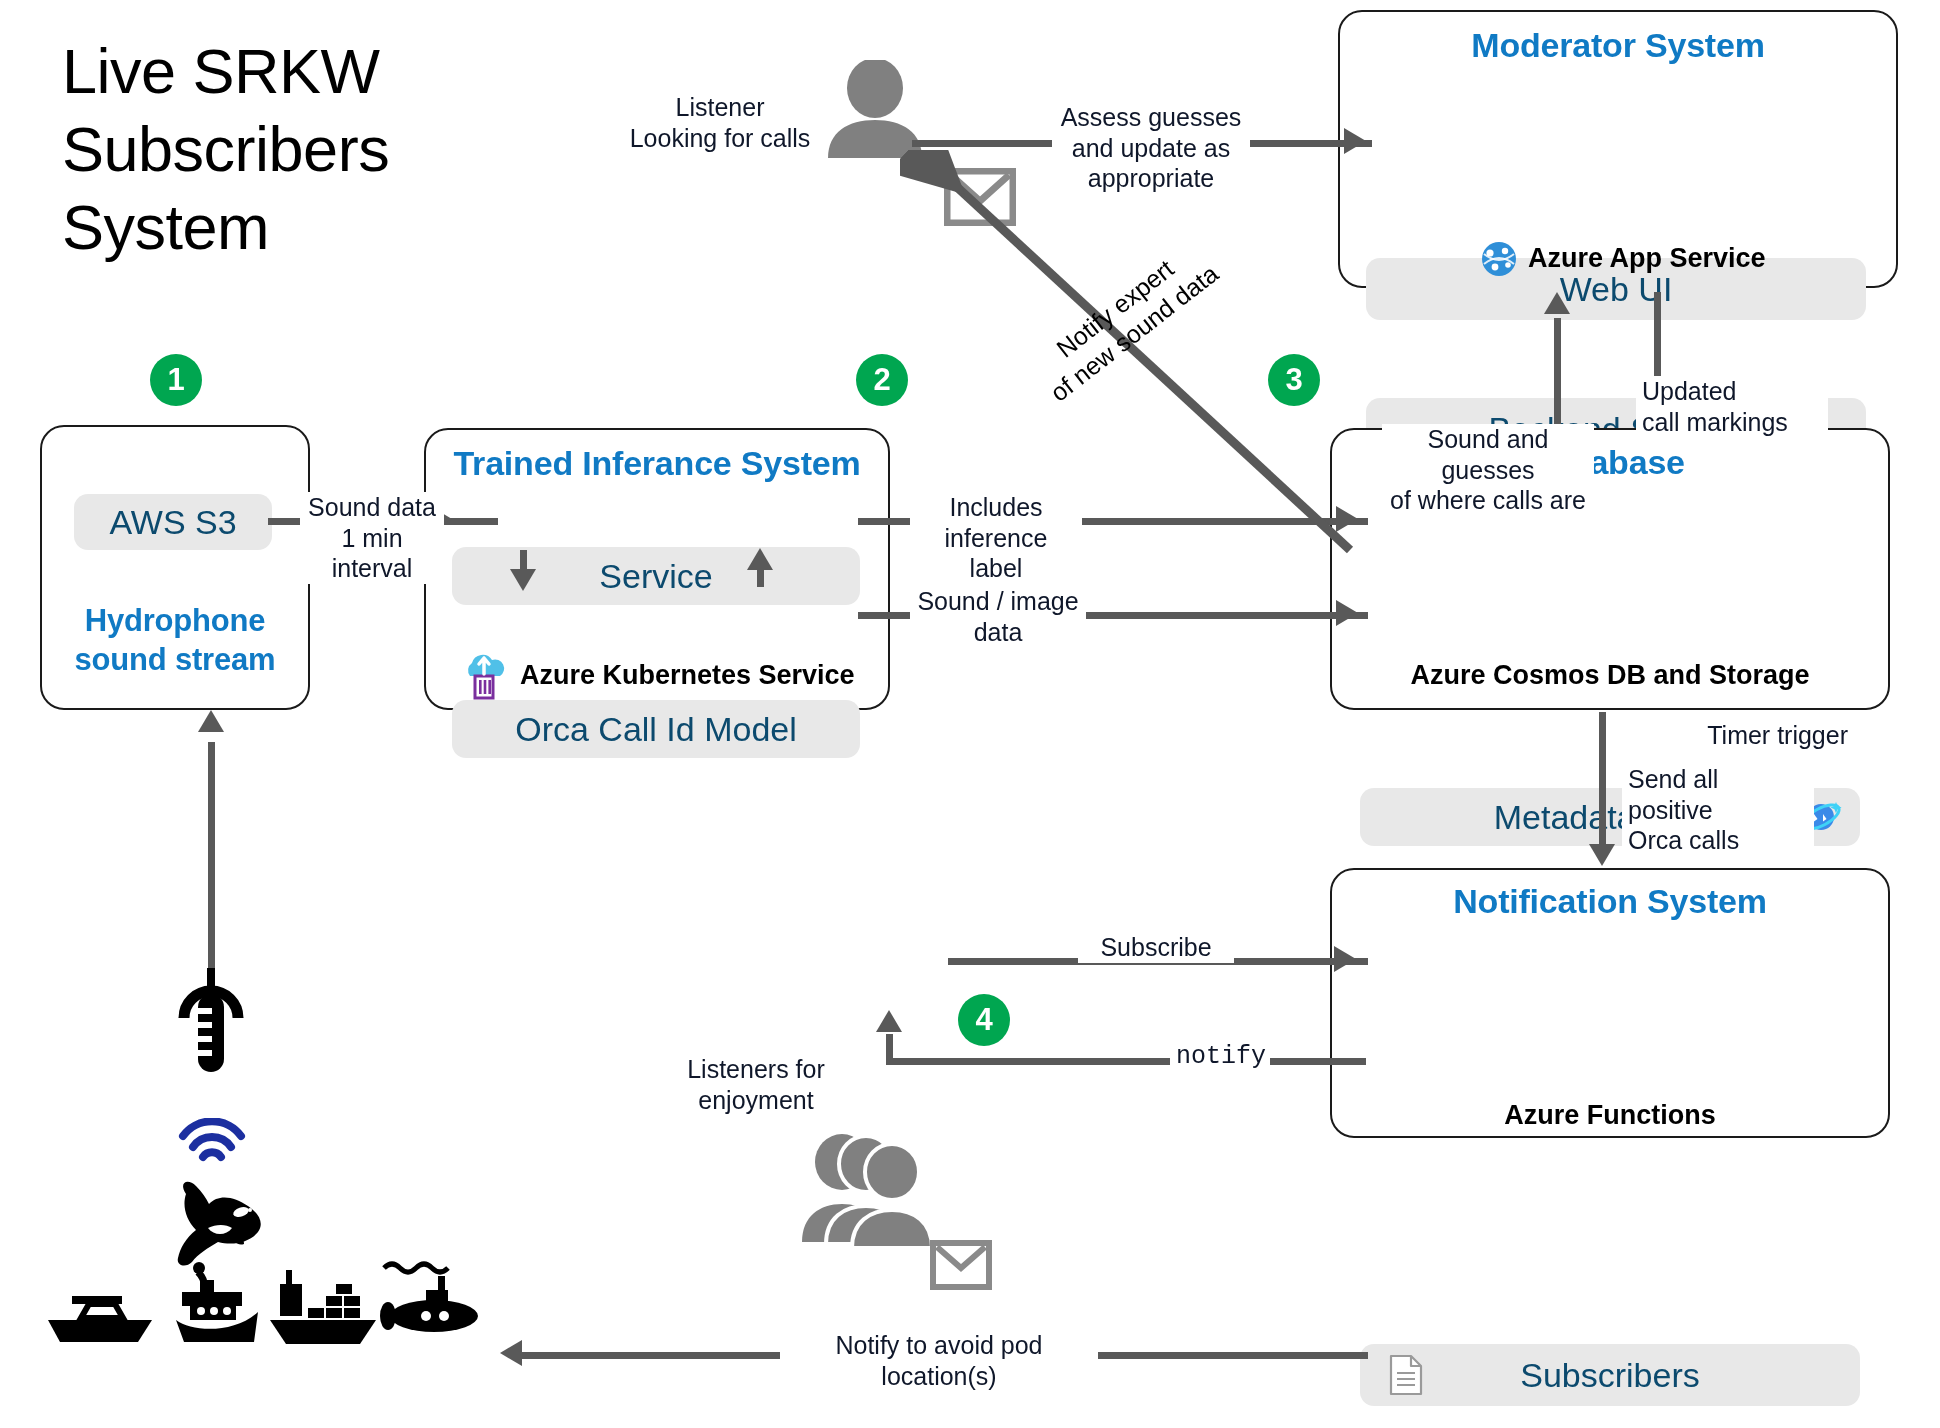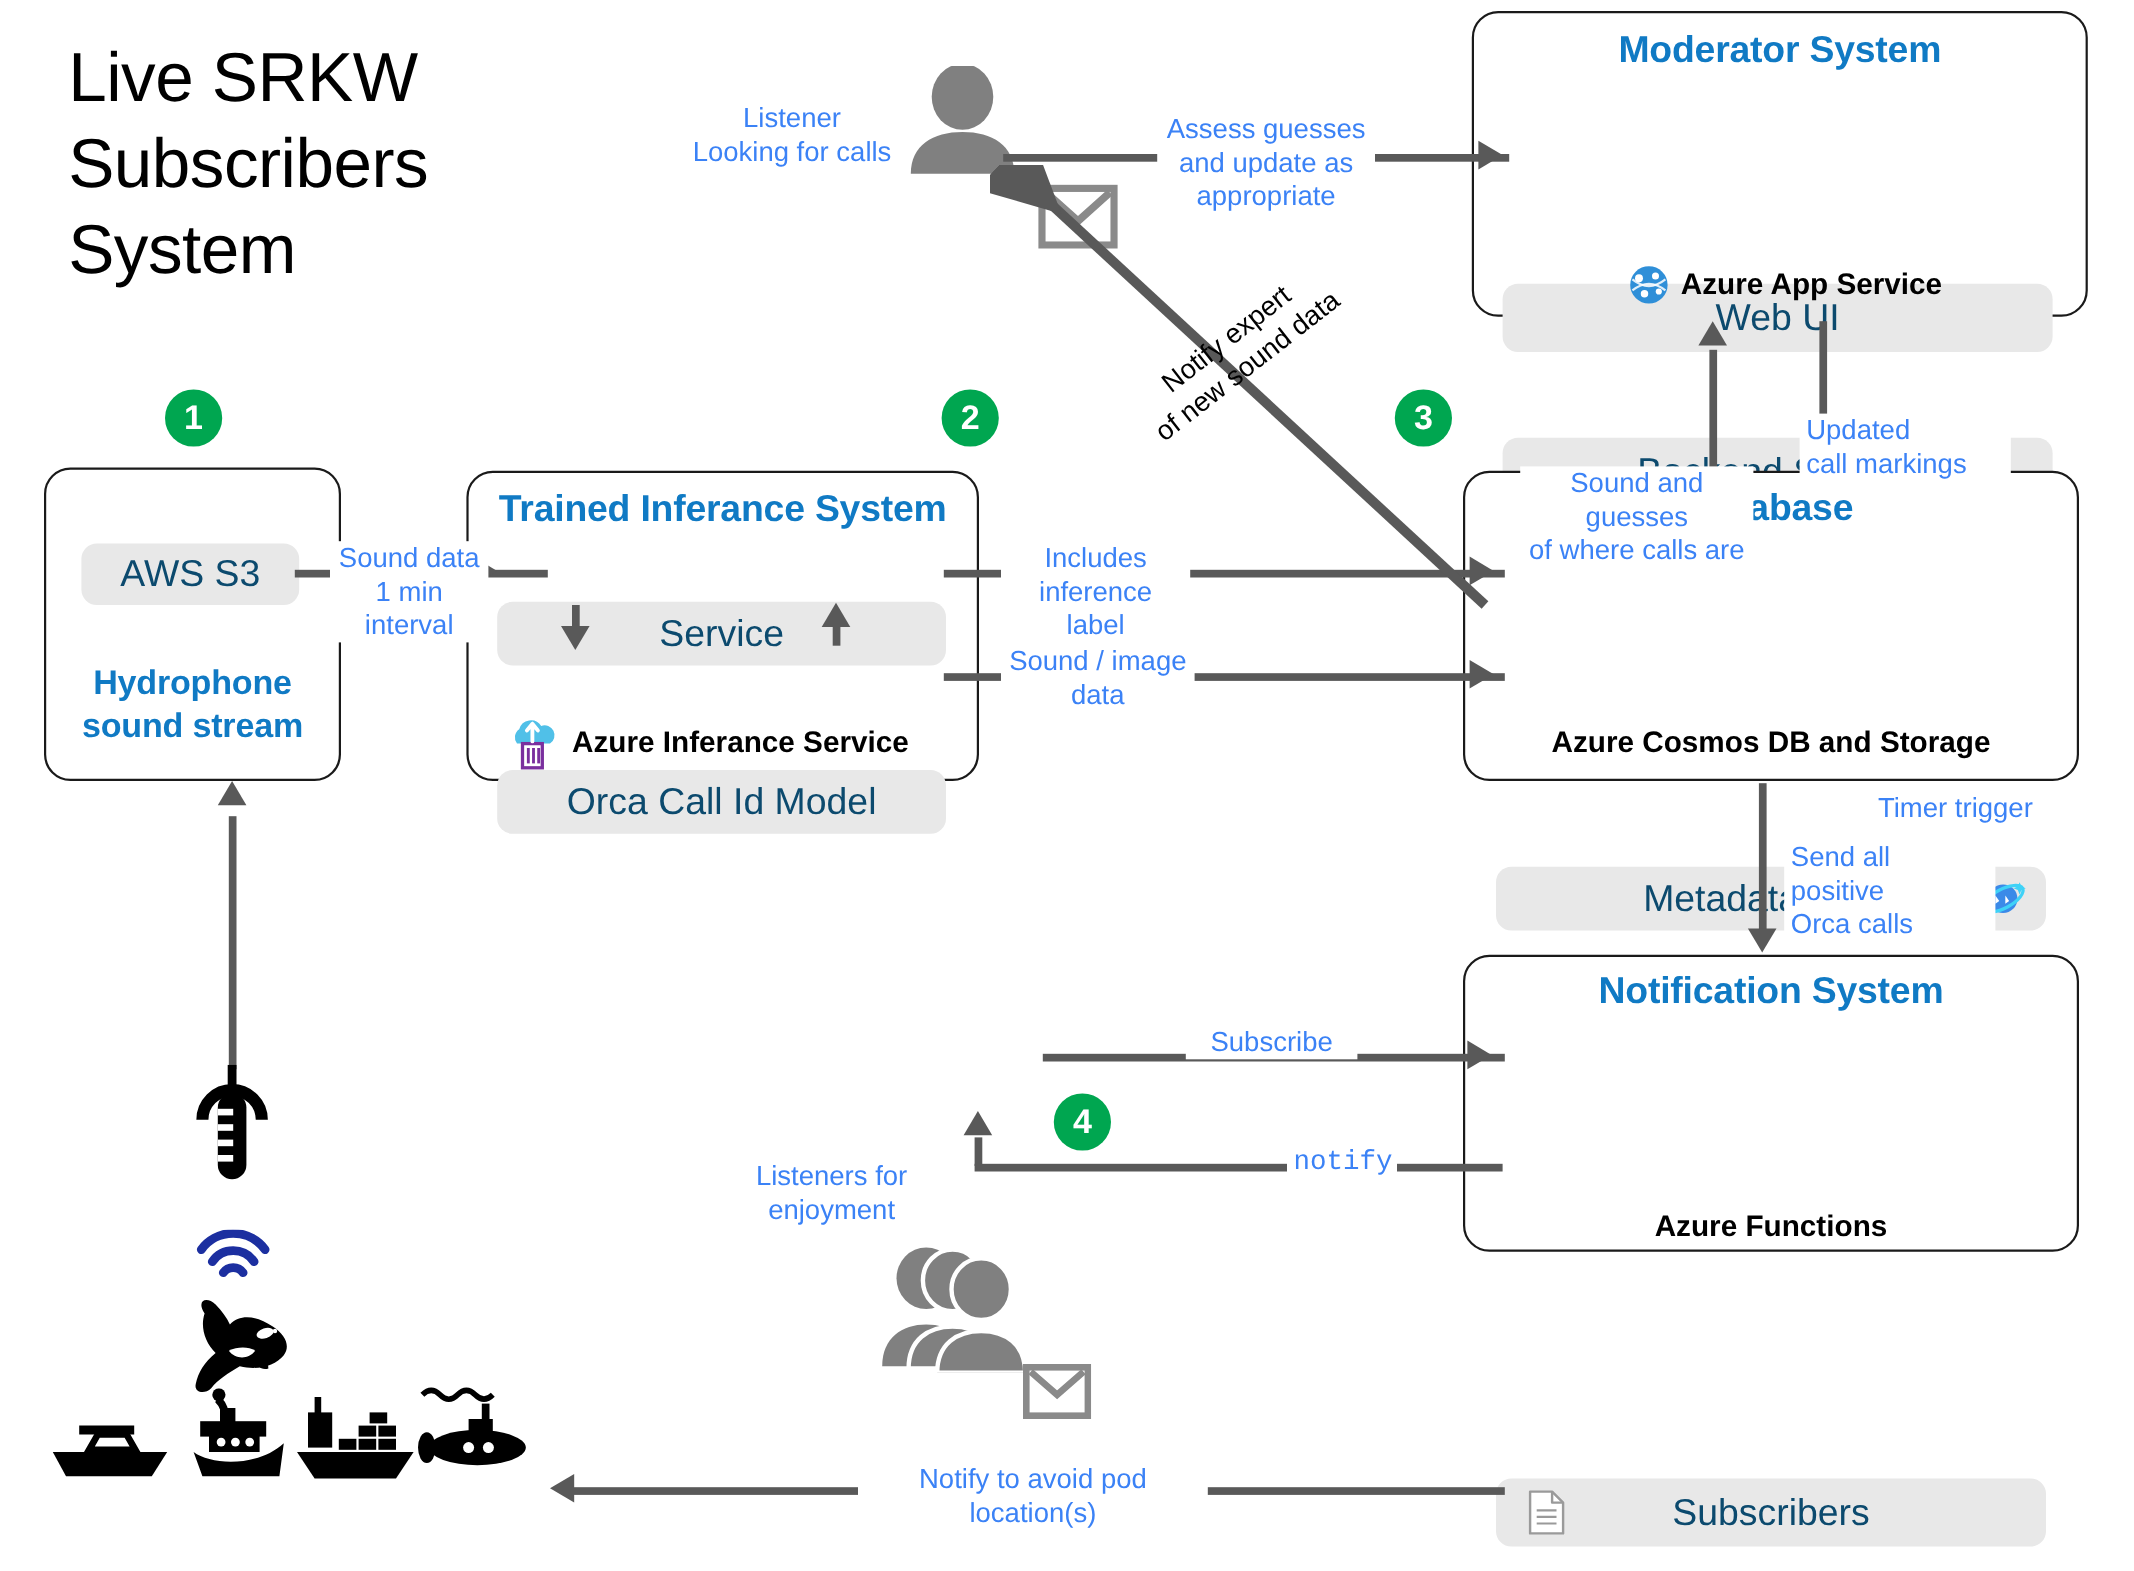--- a/index.html
+++ b/index.html
@@ -99,21 +99,21 @@
     width: 0; height: 0;
     border-left: 13px solid transparent;
     border-right: 13px solid transparent;
     border-bottom: 22px solid #595959;
   }
 
   
   .edge-label {
     font-size: 25px;
     line-height: 1.22;
-    color: #3b82f6;
+    color: #0f172a;
     text-align: center;
     background: #ffffff;
     white-space: pre-line;
   }
   .edge-label.left  { text-align: left; }
 
   
   .step-badge {
     width: 52px;
     height: 52px;
@@ -178,21 +178,21 @@
   <div class="abs" style="left:458px; top:650px;">
     <svg class="icon-svg" width="52" height="52" viewBox="0 0 52 52">
       <path d="M12 26 a9 9 0 0 1 2-13 a11 11 0 0 1 20-3 a9 9 0 0 1 8 16 H12 z" fill="#50c0e8"></path>
       <rect x="17" y="26" width="18" height="22" fill="#ffffff" stroke="#7a2f9e" stroke-width="3"></rect>
       <rect x="21" y="30" width="2.6" height="14" fill="#7a2f9e"></rect>
       <rect x="25.7" y="30" width="2.6" height="14" fill="#7a2f9e"></rect>
       <rect x="30.4" y="30" width="2.6" height="14" fill="#7a2f9e"></rect>
       <path d="M26 8 v16 M26 8 l-5 6 M26 8 l5 6" stroke="#ffffff" stroke-width="3.5" fill="none" stroke-linecap="round" stroke-linejoin="round"></path>
     </svg>
   </div>
-  <div class="abs sub-caption" style="left:520px; top:660px; width:350px; text-align:left;">Azure Inferance Service</div>
+  <div class="abs sub-caption" style="left:520px; top:660px; width:350px; text-align:left;">Azure Kubernetes Service</div>
 
   <div class="abs group-box" style="left:1338px; top:10px; width:560px; height:278px;"></div>
   <div class="abs group-title" style="left:1338px; top:26px; width:560px;">Moderator System</div>
   <div class="abs pill" style="left:1366px; top:86px; width:500px; height:62px;">
     <span class="pill-label">Web UI</span>
   </div>
   <div class="abs pill" style="left:1366px; top:164px; width:500px; height:62px;">
     <span class="pill-label">Backend Service</span>
   </div>
   <div class="abs" style="left:1480px; top:240px;">

